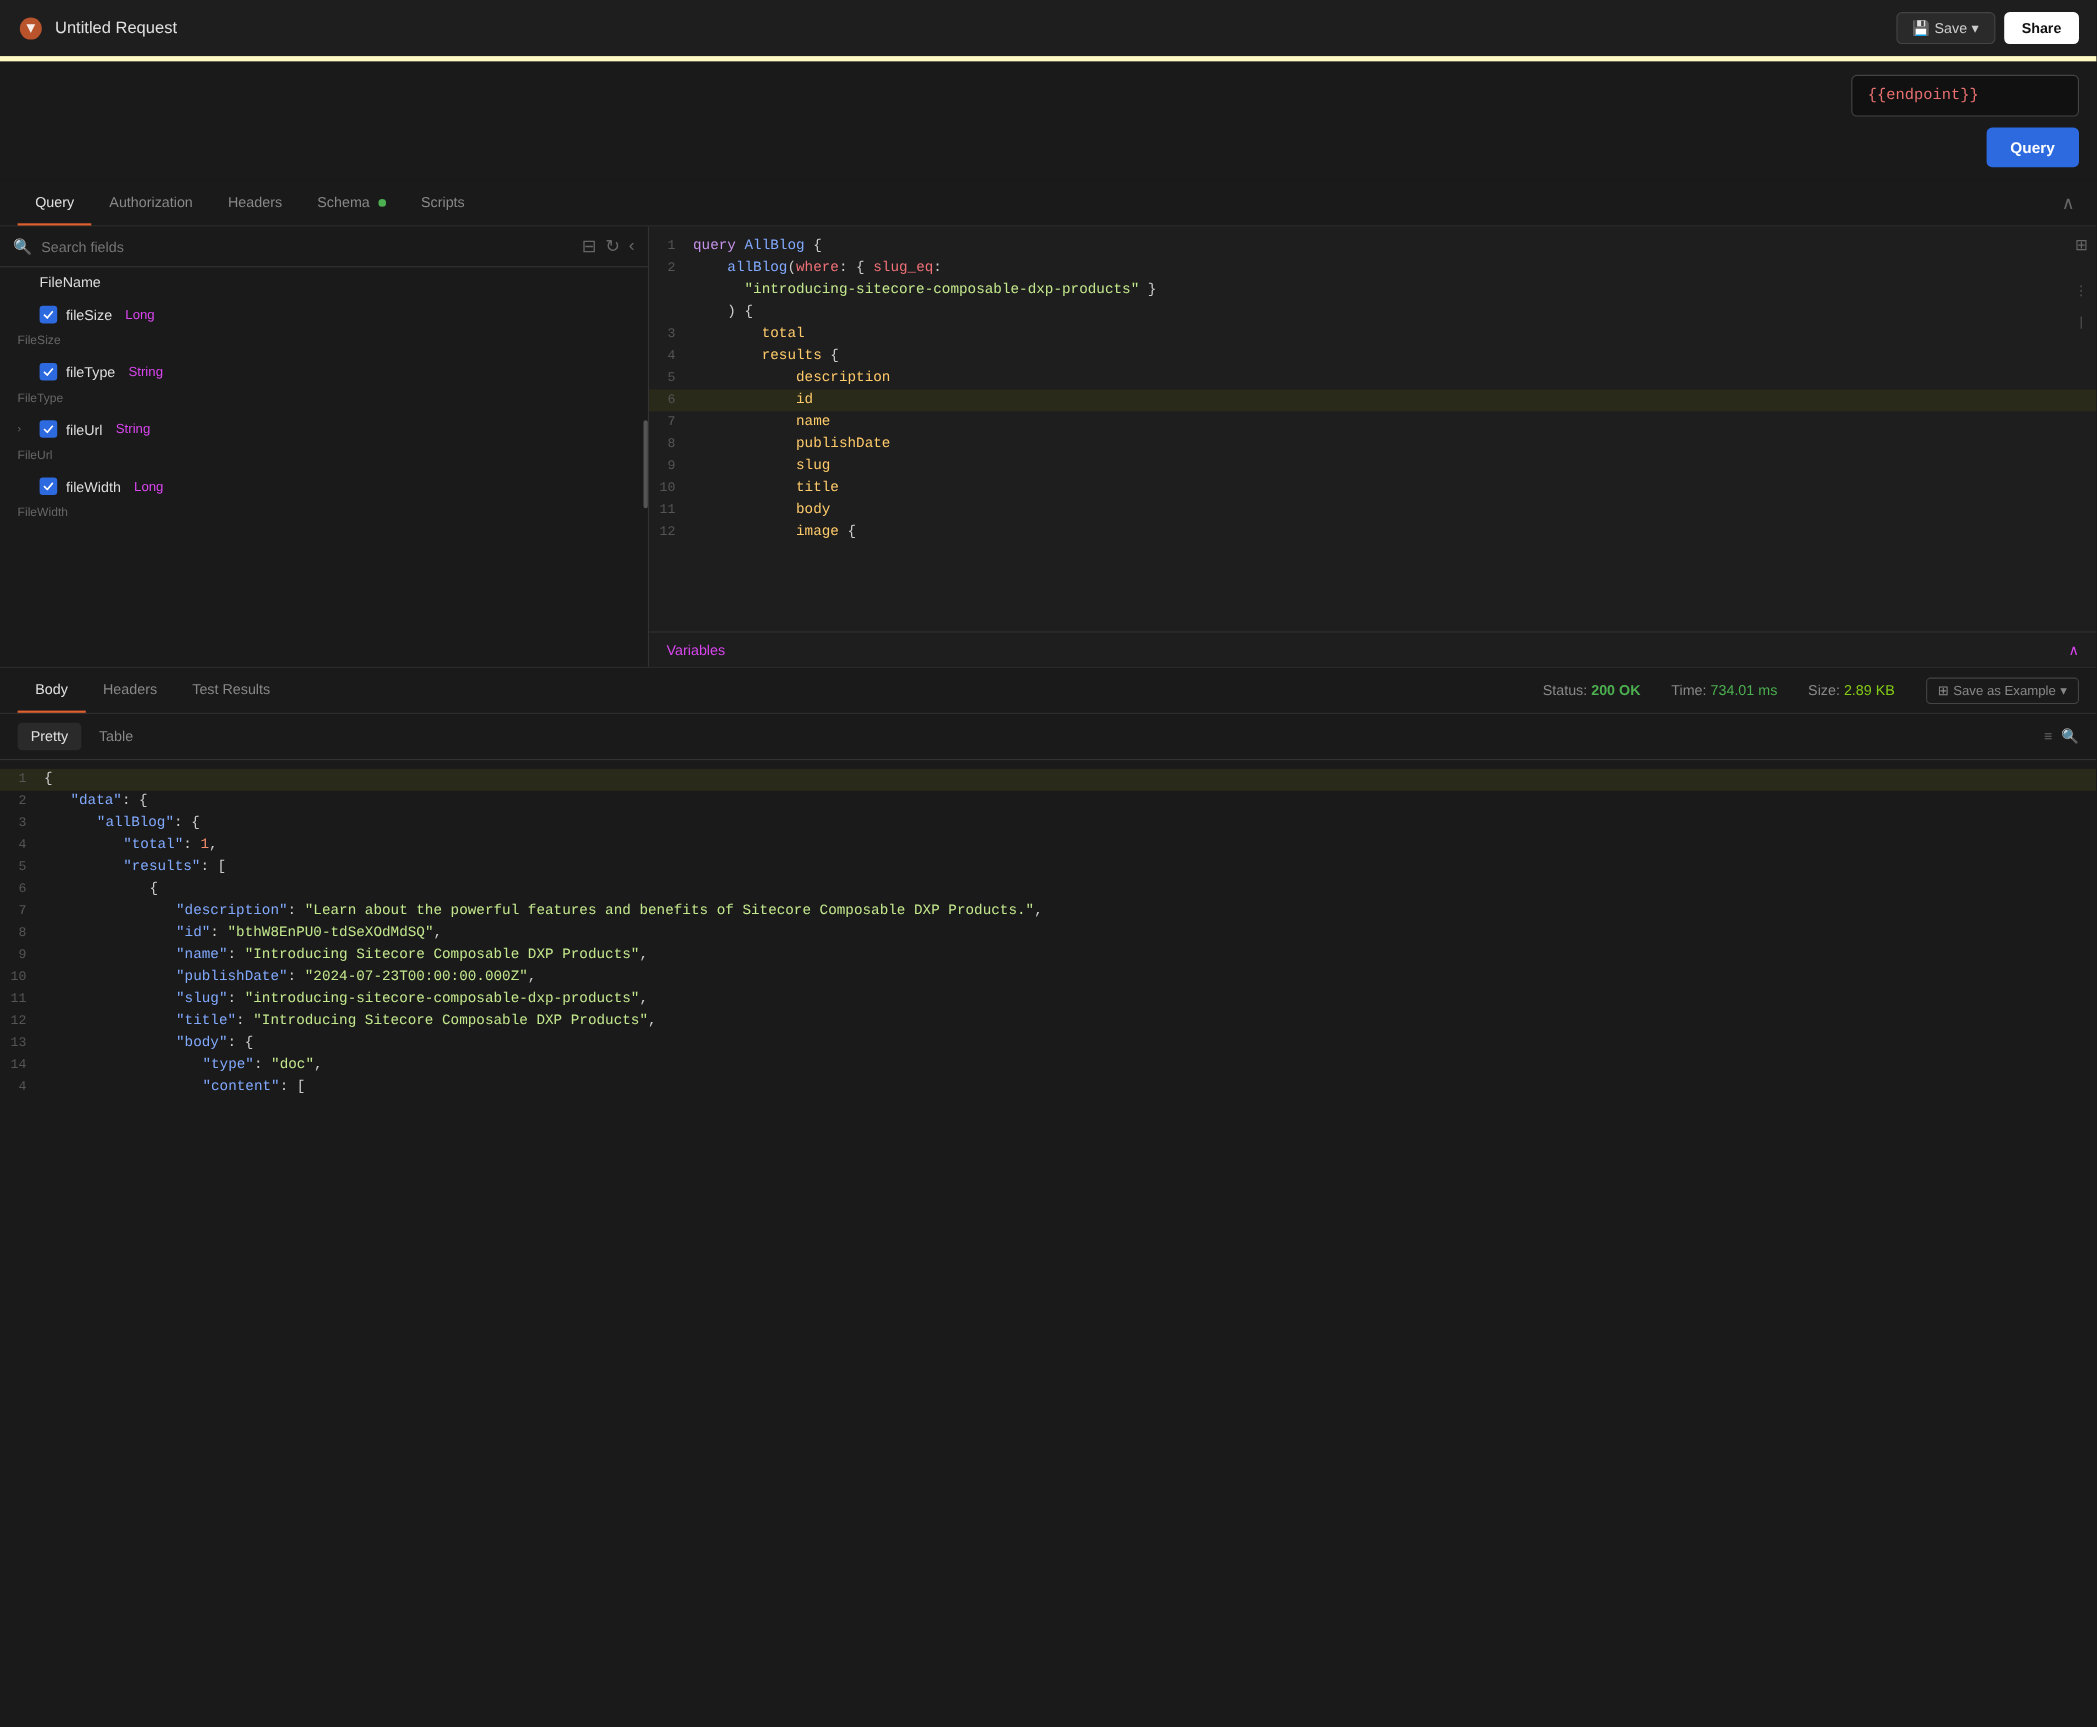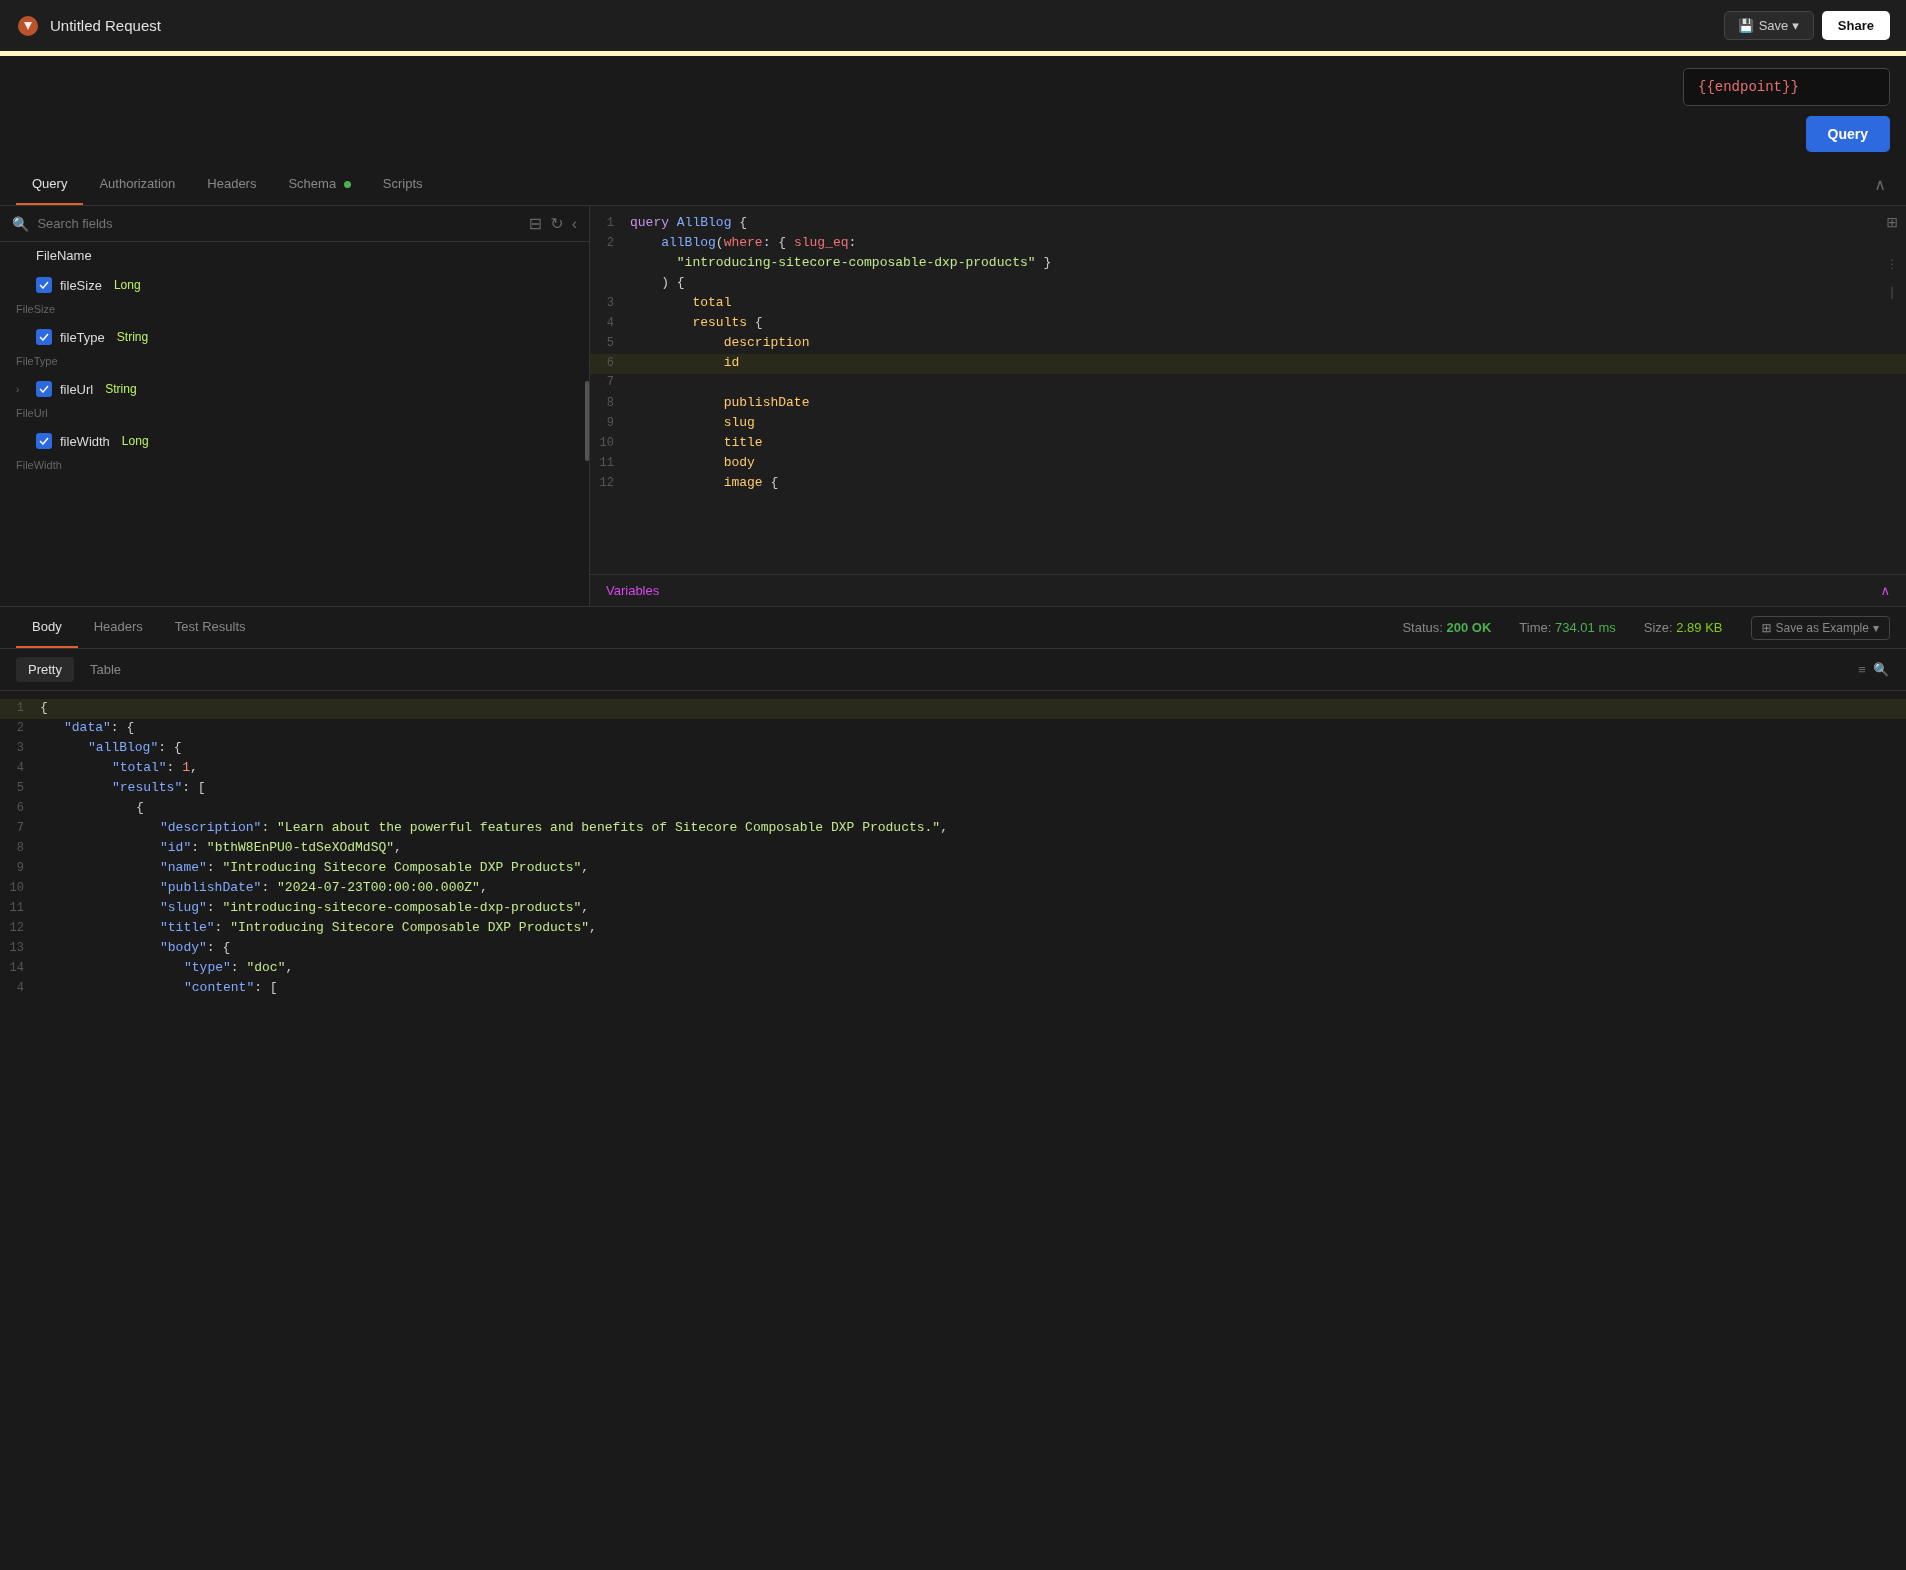--- a/index.html
+++ b/index.html
@@ -215,21 +215,21 @@
       justify-content: center;
       flex-shrink: 0;
     }
     .field-checkbox svg { color: white; }
     .field-name {
       color: #ddd;
       font-weight: 500;
       font-size: 13px;
     }
     .field-type {
-      color: #bef264;
+      color: #d946ef;
       font-size: 12px;
       margin-left: 4px;
     }
 
     
     .editor-panel {
       flex: 1;
       display: flex;
       flex-direction: column;
       background: #1e1e1e;
@@ -586,20 +586,21 @@
       <div class="code-line">
         <span class="line-num">5</span>
         <span class="line-content">&nbsp;&nbsp;&nbsp;&nbsp;&nbsp;&nbsp;&nbsp;&nbsp;&nbsp;&nbsp;&nbsp;&nbsp;<span class="kw-field">description</span></span>
       </div>
       <div class="code-line highlighted">
         <span class="line-num">6</span>
         <span class="line-content">&nbsp;&nbsp;&nbsp;&nbsp;&nbsp;&nbsp;&nbsp;&nbsp;&nbsp;&nbsp;&nbsp;&nbsp;<span class="kw-field">id</span></span>
       </div>
       <div class="code-line">
         <span class="line-num">7</span>
+        <span class="line-content">&nbsp;&nbsp;&nbsp;&nbsp;&nbsp;&nbsp;&nbsp;&nbsp;&nbsp;&nbsp;&nbsp;&nbsp;<span class="kw-field">name</span></span>
       </div>
       <div class="code-line">
         <span class="line-num">8</span>
         <span class="line-content">&nbsp;&nbsp;&nbsp;&nbsp;&nbsp;&nbsp;&nbsp;&nbsp;&nbsp;&nbsp;&nbsp;&nbsp;<span class="kw-field">publishDate</span></span>
       </div>
       <div class="code-line">
         <span class="line-num">9</span>
         <span class="line-content">&nbsp;&nbsp;&nbsp;&nbsp;&nbsp;&nbsp;&nbsp;&nbsp;&nbsp;&nbsp;&nbsp;&nbsp;<span class="kw-field">slug</span></span>
       </div>
       <div class="code-line">

